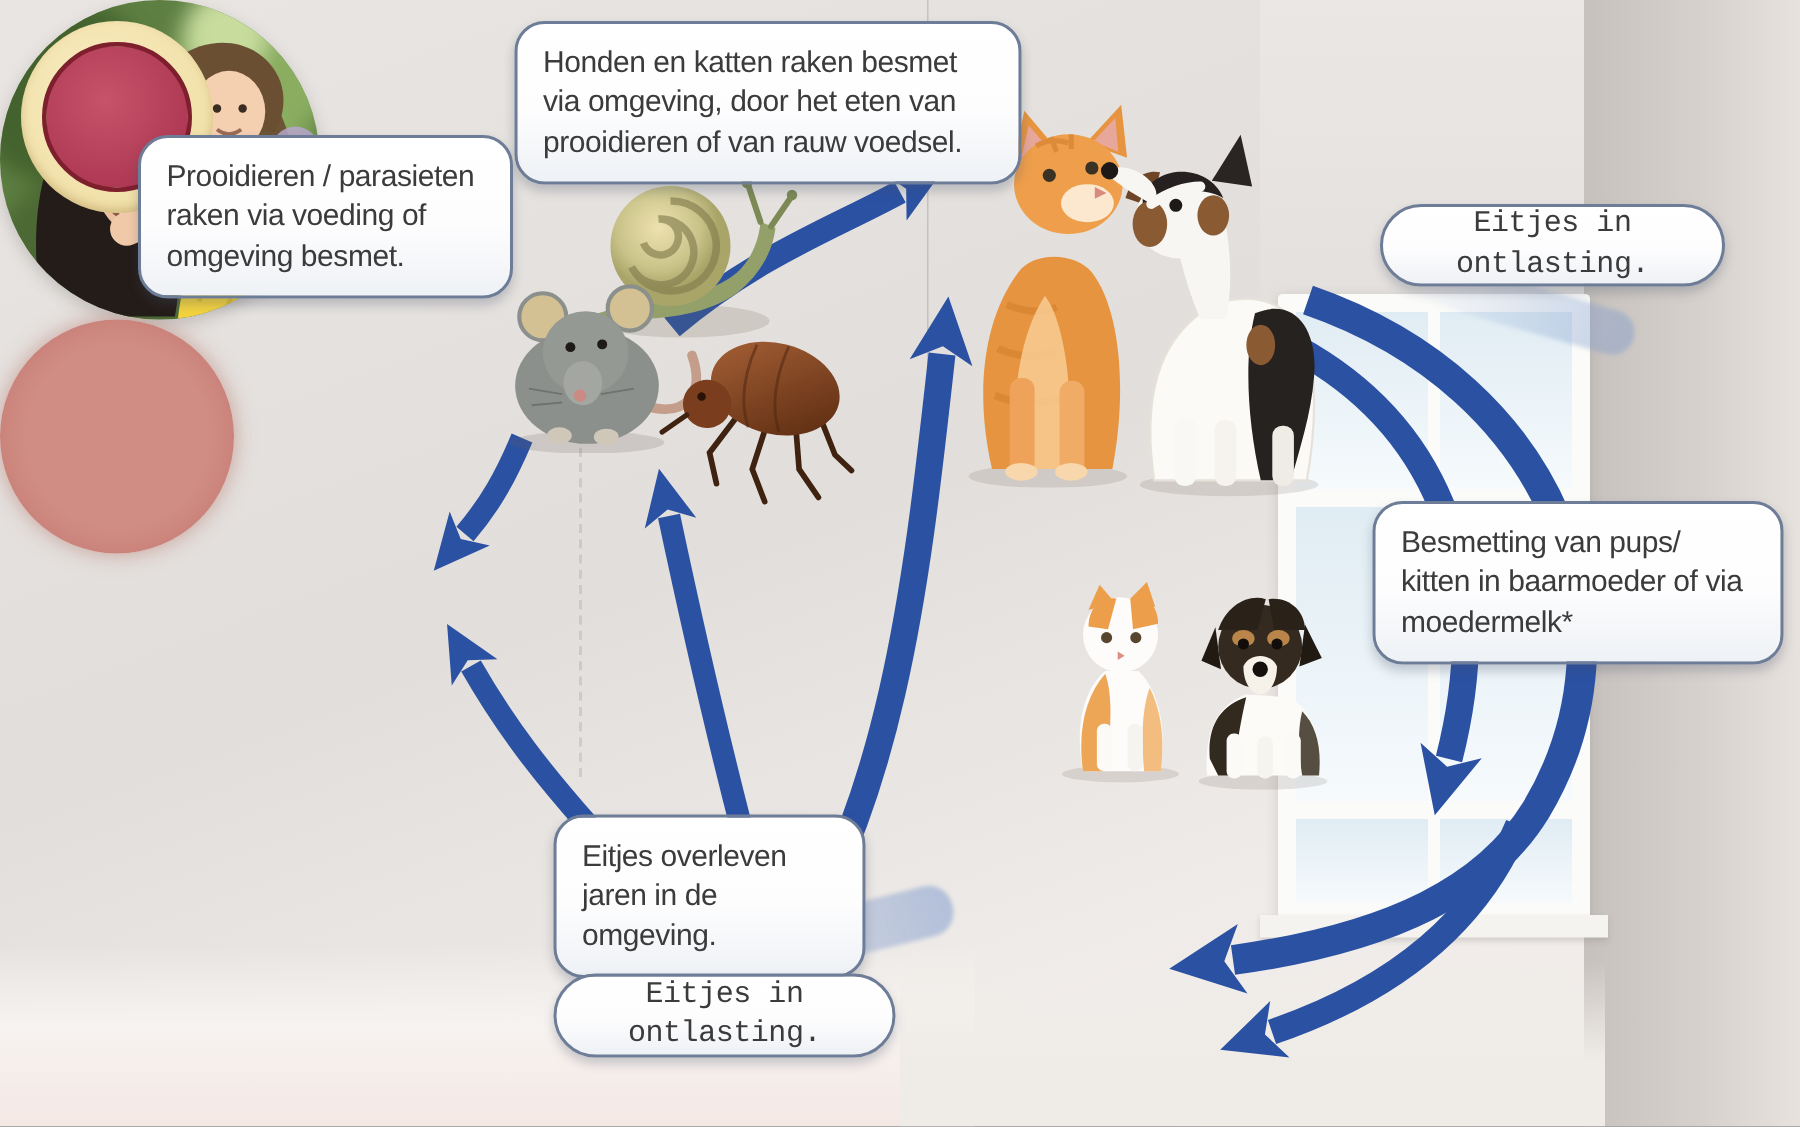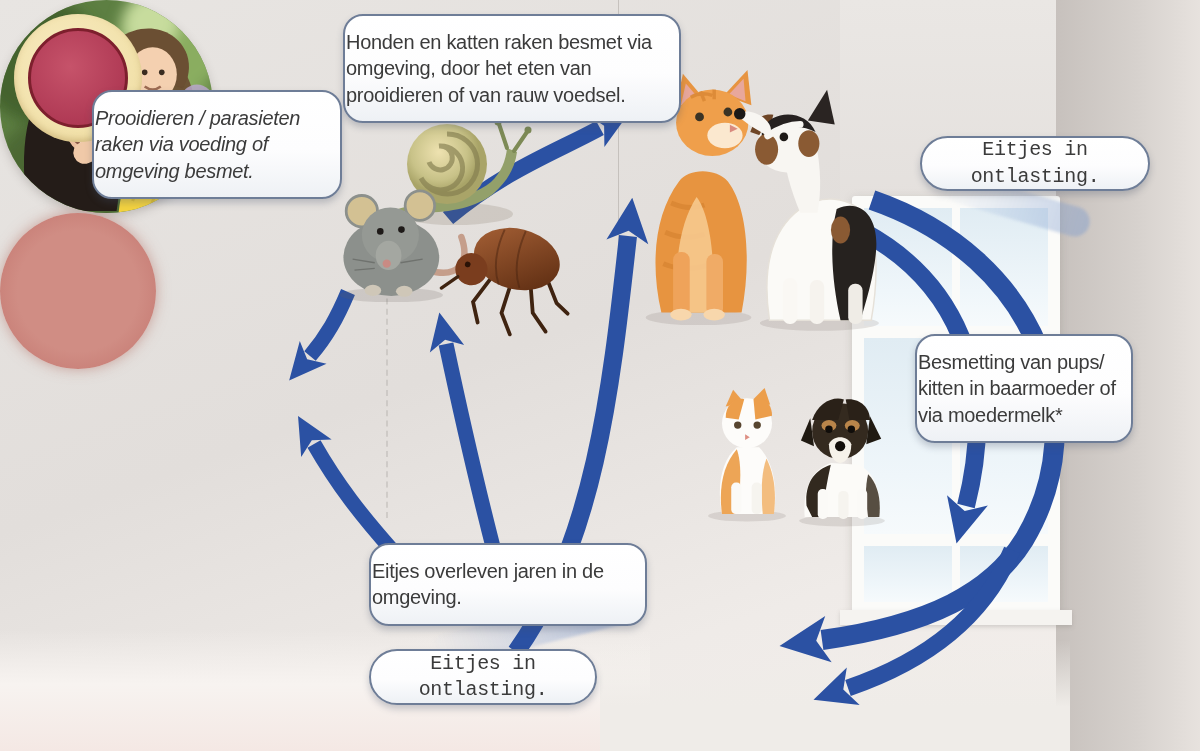--- a/index.html
+++ b/index.html
@@ -43,21 +43,21 @@
     background:radial-gradient(circle at 42% 38%,#f8ecc2,#f1e0a8 70%,#e2cf92 100%);
     box-shadow:inset 0 -3px 6px rgba(160,130,70,.35);}
   .egg-core{position:absolute;left:28px;top:28px;width:100px;height:100px;border-radius:50%;
     background:radial-gradient(circle at 42% 38%,#c6536a,#b03a55 70%,#a52f4b 100%);
     border:3px solid #7d1f2d;box-sizing:border-box;}
   
   .bubble{position:absolute;z-index:4;box-sizing:border-box;
     border:2.5px solid #6e7d97;border-radius:20px;
     background:linear-gradient(180deg,#ffffff 0%,#fdfdfe 55%,#eef1f5 100%);
     box-shadow:0 4px 7px rgba(70,80,100,.28);
-    padding:13px 1px;font-size:20px;line-height:1.32;letter-spacing:-0.3px;}
+    padding:13px 17px;font-size:20px;line-height:1.32;letter-spacing:-0.3px;}
   .pill{border-radius:28px;display:flex;align-items:center;justify-content:center;
     text-align:center;padding:6px 10px;font-family:Liberation Mono, monospace;}
 </style>
 </head>
 <body>
 
 <div id="canvas">
 
   <div class="layer topright-wall"></div>
   <div class="layer right-wall"></div>
@@ -280,34 +280,34 @@
 
   <div class="egg">
     <div class="egg-ring"></div>
     <div class="egg-core"></div>
   </div>
 
   <div class="bubble" style="left:343px;top:14px;width:338px;">
     <div>Honden en katten raken besmet via omgeving, door het eten van prooidieren of van rauw voedsel.</div>
   </div>
 
-  <div class="bubble" style="left:92px;top:90px;width:250px;font-style:italic;">
+  <div class="bubble" style="left:92px;top:90px;width:250px;">
     <div>Prooidieren / parasieten raken via voeding of omgeving besmet.</div>
   </div>
 
   <div class="bubble pill" style="left:920px;top:136px;width:230px;height:55px;">
     <div>Eitjes in ontlasting.</div>
   </div>
 
-  <div class="bubble" style="left:915px;top:334px;width:218px;">
+  <div class="bubble" style="left:915px;top:334px;width:274px;">
     <div>Besmetting van pups/ kitten in baarmoeder of via moedermelk*</div>
   </div>
 
 
-  <div class="bubble" style="left:369px;top:543px;width:278px;">
+  <div class="bubble" style="left:369px;top:543px;width:208px;">
     <div>Eitjes overleven jaren in de omgeving.</div>
   </div>
 
   <div class="bubble pill" style="left:369px;top:649px;width:228px;height:56px;">
     <div>Eitjes in ontlasting.</div>
   </div>
 
 </div>
 
 </body></html>

